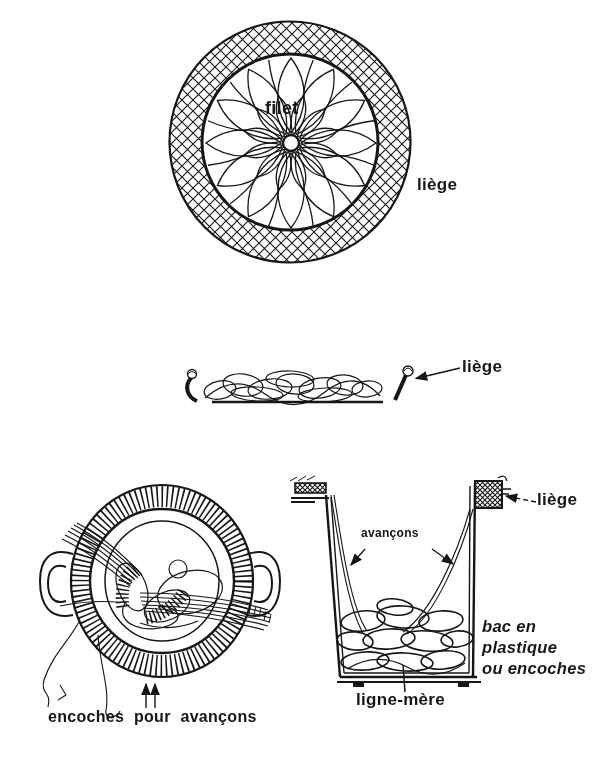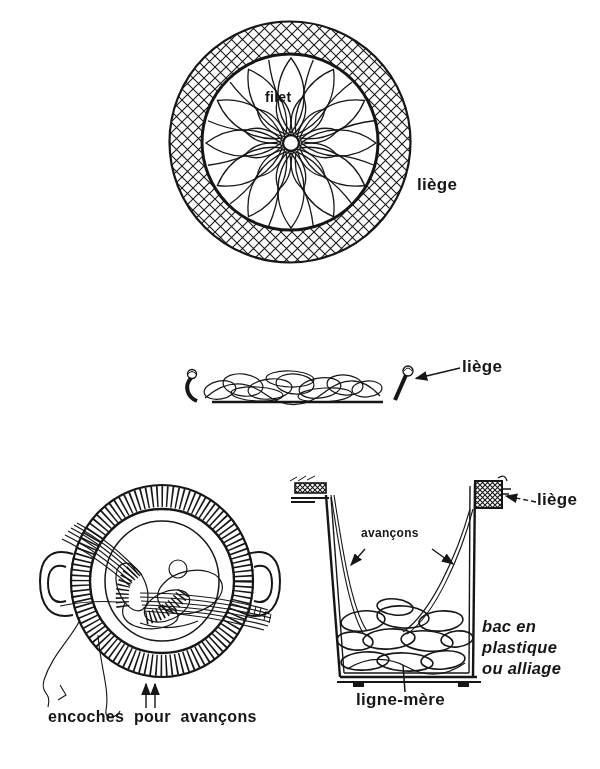--- a/index.html
+++ b/index.html
@@ -11,21 +11,21 @@
   }
   .fig{position:absolute;}
   .lbl{
     position:absolute;
     font-weight:700;
     color:#161616;
     letter-spacing:.3px;
     white-space:nowrap;
     line-height:1.05;
   }
-  .lbl-filet{left:265px;top:90px;font-size:14px;}
+  .lbl-filet{left:265px;top:99px;font-size:18px;}
   .lbl-liege-net{left:417px;top:176px;font-size:17px;}
   .lbl-liege-side{left:462px;top:358px;font-size:17px;}
   .lbl-liege-tub{left:537px;top:491px;font-size:17px;}
   .lbl-avancons{left:361px;top:527px;font-size:12px;}
   .lbl-bac{left:482px;top:616px;font-size:16.5px;line-height:21px;font-style:italic;}
   .lbl-ligne-mere{left:356px;top:691px;font-size:17px;}
   .lbl-encoches{left:48px;top:709px;font-size:16px;word-spacing:5px;}
 </style>
 </head>
 <body>
@@ -252,16 +252,16 @@
 </svg>
 
 <div class="lbl lbl-filet">filet</div>
 <div class="lbl lbl-liege-net">liège</div>
 <div class="lbl lbl-liege-side">liège</div>
 <div class="lbl lbl-liege-tub">liège</div>
 <div class="lbl lbl-avancons">avançons</div>
 <div class="lbl lbl-bac">
   <div>bac en</div>
   <div>plastique</div>
-  <div>ou alliage</div>
+  <div>ou encoches</div>
 </div>
 <div class="lbl lbl-ligne-mere">ligne-mère</div>
 <div class="lbl lbl-encoches">encoches pour avançons</div>
 
 </body></html>

